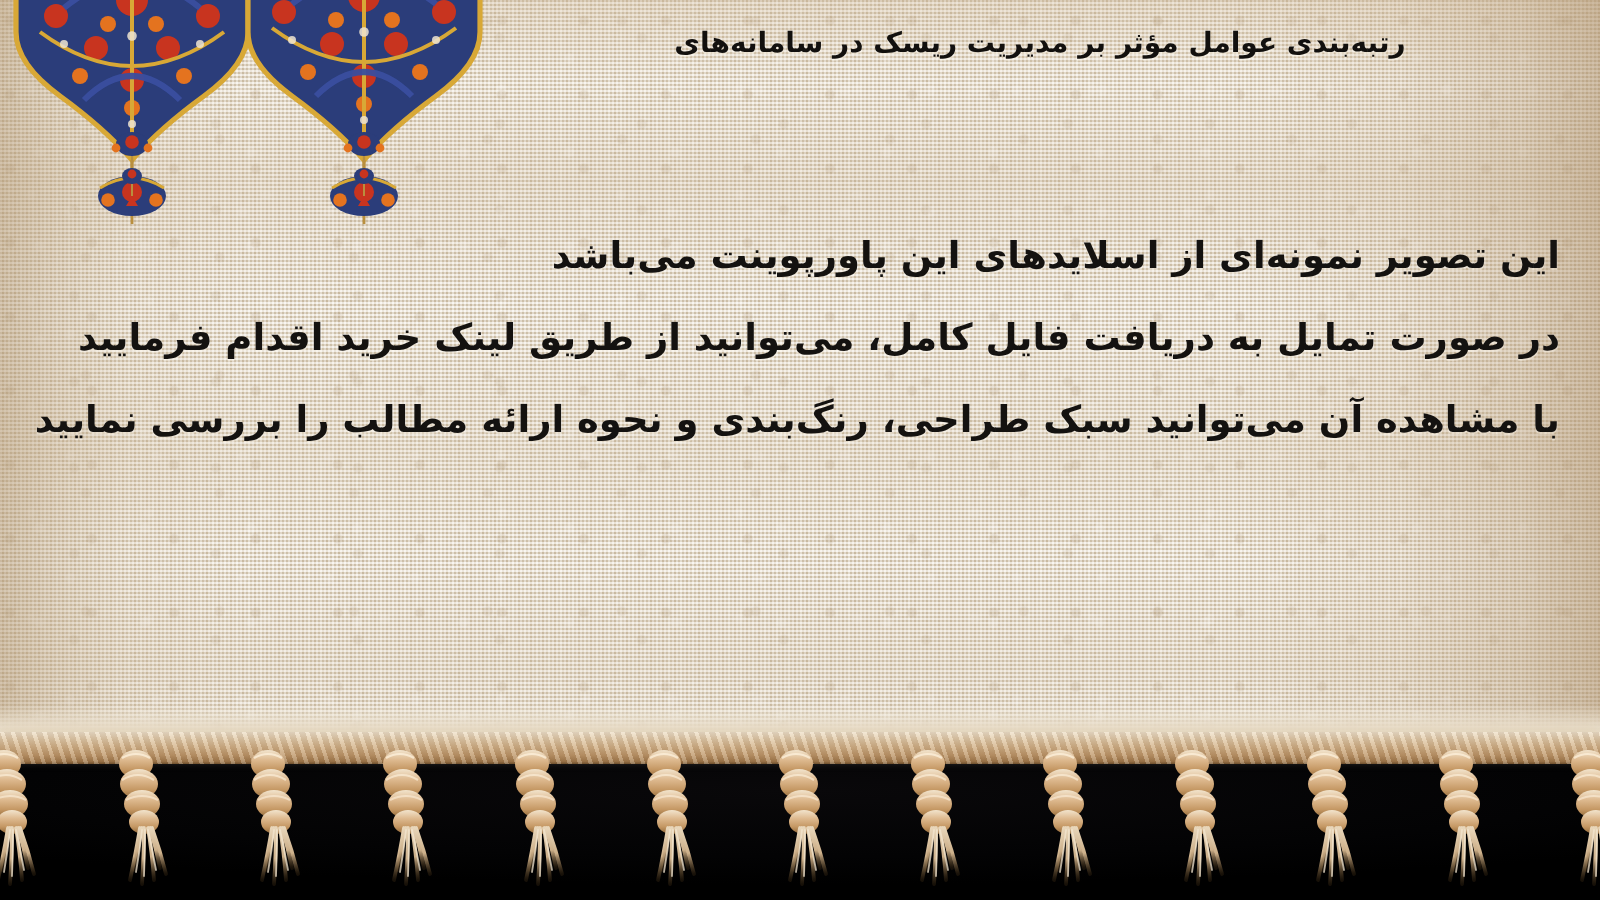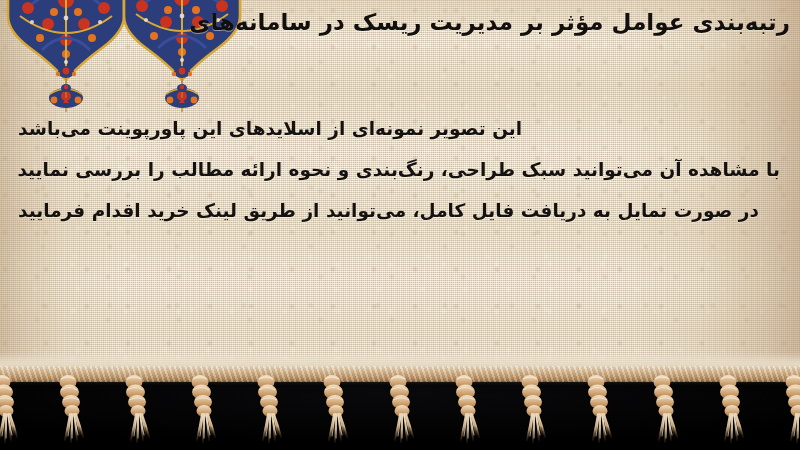--- a/index.html
+++ b/index.html
@@ -90,34 +90,34 @@
   .ornament.o2 { left: 116px; }
 
   
   .title-block {
     position: absolute;
     top: 6px;
     right: 10px;
     width: 540px;
     text-align: center;
     color: #12100e;
-    font-size: 23px;
+    font-size: 14px;
     font-weight: 700;
     line-height: 32px;
     letter-spacing: .1px;
     text-shadow: 0 1px 0 rgba(255,250,240,.45);
   }
   .title-line { display: block; white-space: nowrap; }
 
   .body-block {
     position: absolute;
     top: 108px;
     right: 20px;
     width: 762px;
-    text-align: left;
+    text-align: right;
     color: #141210;
     font-size: 18.5px;
     font-weight: 700;
     line-height: 41px;
     text-shadow: 0 1px 0 rgba(255,250,240,.40);
     margin-left: 48px;
   }
   .body-line { display: block; white-space: nowrap; }
 
   
@@ -349,22 +349,22 @@
       <path d="M176 38 l-3 5 h6 z" fill="#c8341f"></path>
     </g>
   </svg>
 
   <div class="title-block">
     <span class="title-line">رتبه‌بندی عوامل مؤثر بر مدیریت ریسک در سامانه‌های</span>
   </div>
 
   <div class="body-block">
     <span class="body-line">این تصویر نمونه‌ای از اسلایدهای این پاورپوینت می‌باشد</span>
+    <span class="body-line">در صورت تمایل به دریافت فایل کامل، می‌توانید از طریق لینک خرید اقدام فرمایید</span>
     <span class="body-line">با مشاهده آن می‌توانید سبک طراحی، رنگ‌بندی و نحوه ارائه مطالب را بررسی نمایید</span>
-    <span class="body-line">در صورت تمایل به دریافت فایل کامل، می‌توانید از طریق لینک خرید اقدام فرمایید</span>
   </div>
 
   <div class="fringe-zone">
     <div class="fringe-black"></div>
     <div class="fringe-top-fade"></div>
     <div class="fringe-cord"></div>
 
     <svg class="tassels" viewBox="0 0 800 98" width="800" height="98" preserveAspectRatio="none">
       <defs>
         <linearGradient id="knotg" x1="0" y1="0" x2="0" y2="1">

